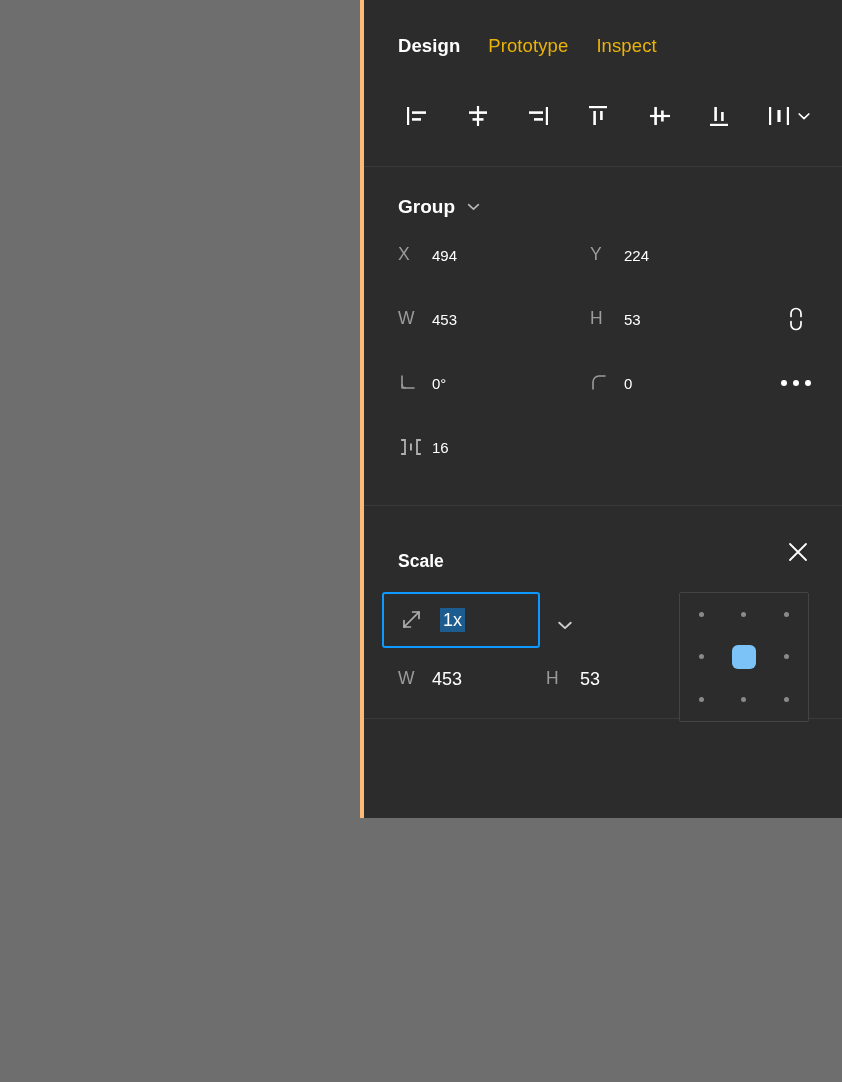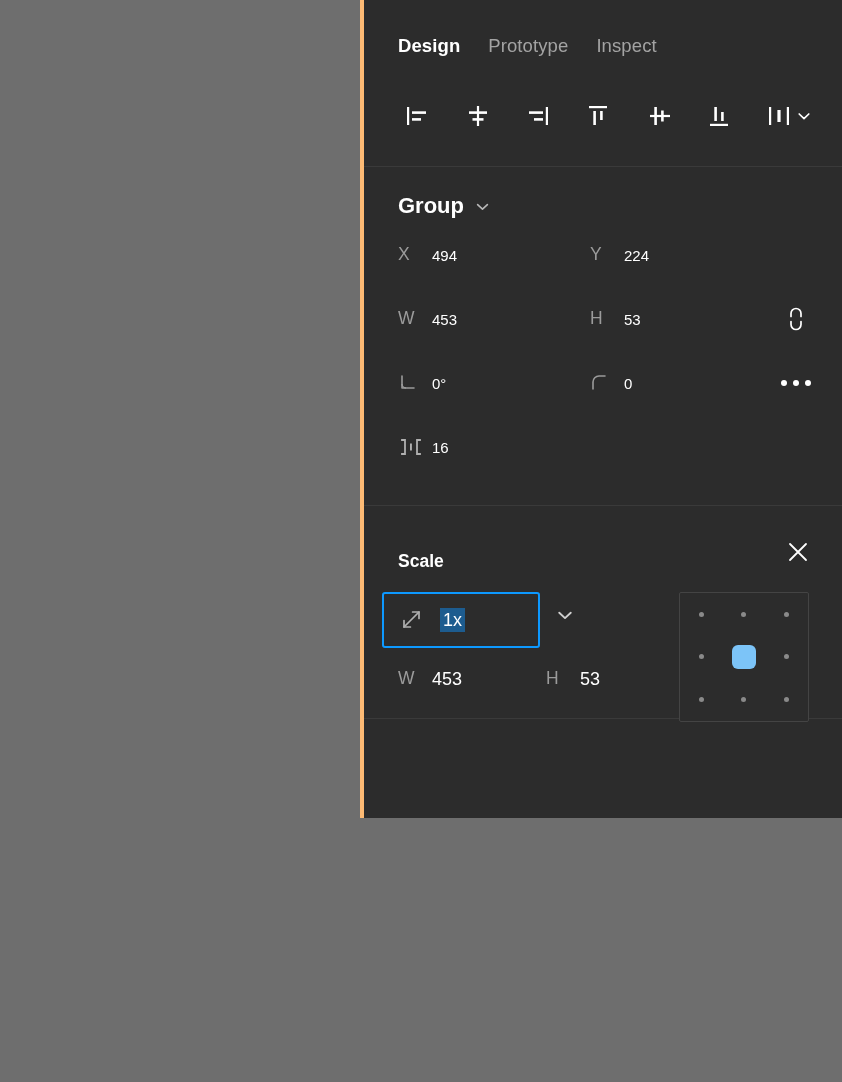--- a/index.html
+++ b/index.html
@@ -50,21 +50,21 @@
   
   .tabs-row {
     display: flex;
     align-items: center;
     padding: 26px 0 0 34px;
     gap: 28px;
     height: 66px;
   }
   .tab {
     font-size: 18.5px;
-    color: #a3a3a3;
+    color: #eab308;
     letter-spacing: 0.1px;
     cursor: default;
     line-height: 1;
   }
   .tab.active {
     color: #ffffff;
     font-weight: bold;
   }
 
   
@@ -92,21 +92,21 @@
   .group-section { padding: 22px 0 26px 0; }
 
   .group-title-row {
     display: flex;
     align-items: center;
     gap: 10px;
     padding: 0 0 0 34px;
     height: 34px;
   }
   .group-title {
-    font-size: 22px;
+    font-size: 19px;
     font-weight: bold;
     color: #ffffff;
     line-height: 1;
   }
 
   .prop-row {
     display: flex;
     align-items: center;
     height: 64px;
     padding-left: 34px;
@@ -188,21 +188,21 @@
     padding: 22px 0 0 0;
     position: relative;
   }
   .scale-left {
     flex: 0 0 auto;
     padding-left: 18px;
   }
 
   .scale-input-row {
     display: flex;
-    align-items: flex-start;
+    align-items: flex-end;
     gap: 4px;
   }
   .scale-input {
     width: 158px;
     height: 56px;
     border: 2px solid #0d99ff;
     border-radius: 3px;
     background: #2c2c2c;
     display: flex;
     align-items: center;

